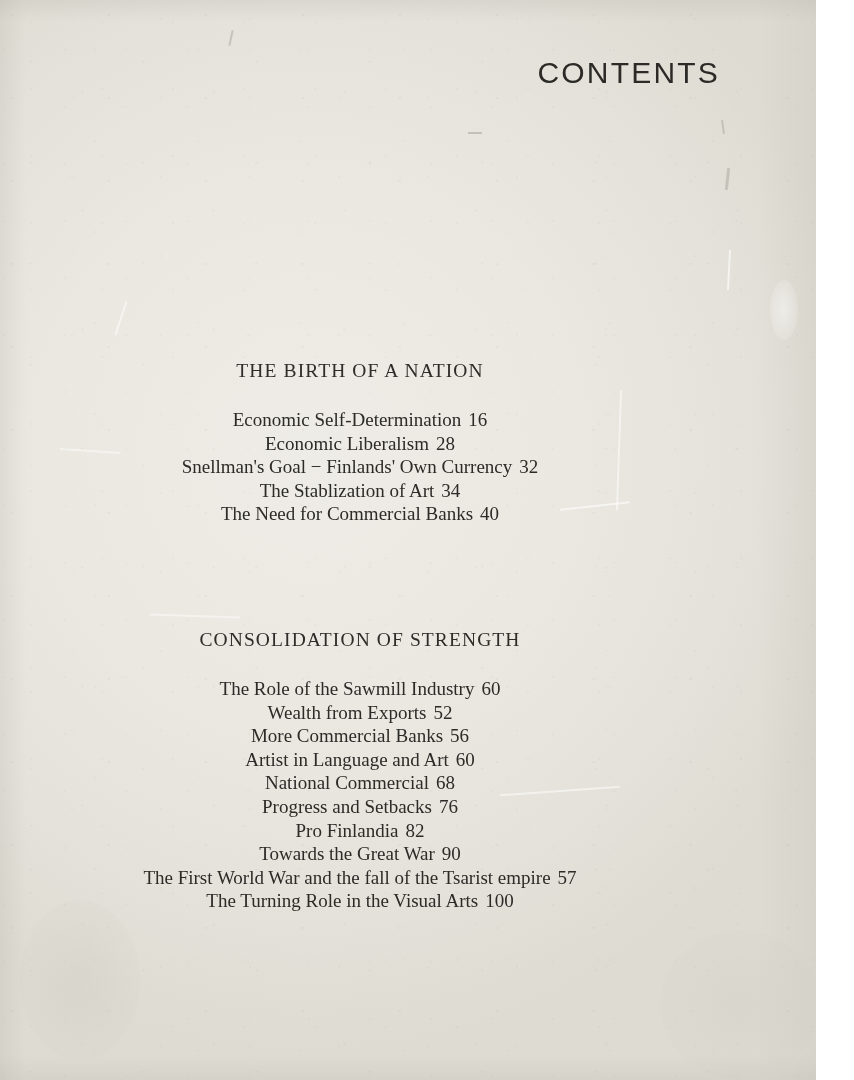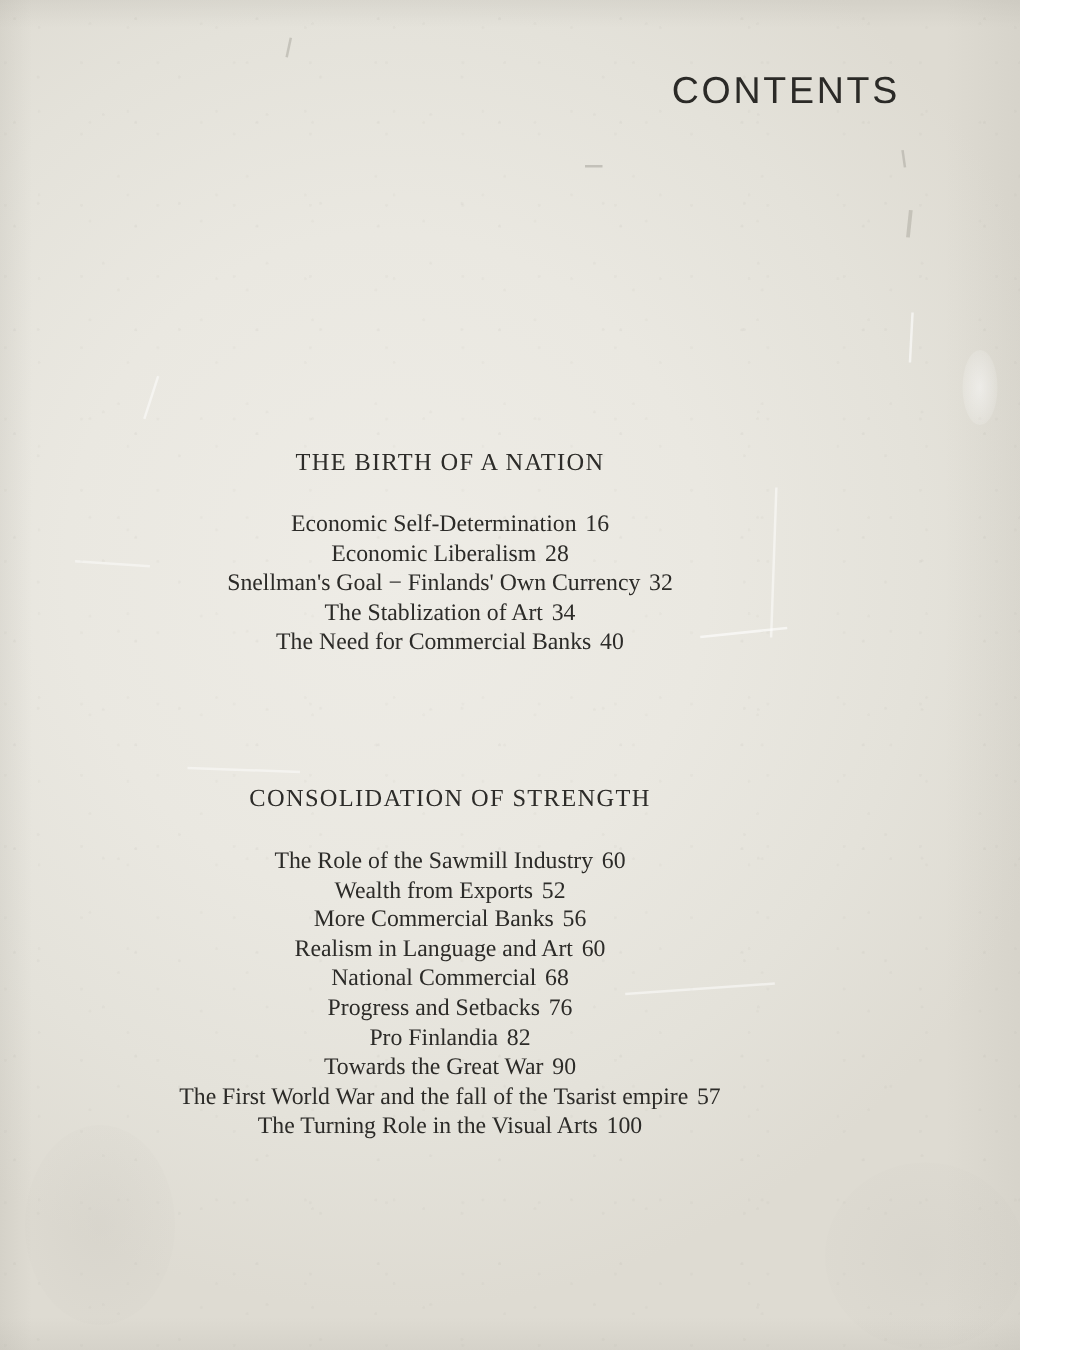--- a/index.html
+++ b/index.html
@@ -170,21 +170,21 @@
       <div class="entry">
         <span>The Role of the Sawmill Industry</span><span class="page-num">60</span>
       </div>
       <div class="entry">
         <span>Wealth from Exports</span><span class="page-num">52</span>
       </div>
       <div class="entry">
         <span>More Commercial Banks</span><span class="page-num">56</span>
       </div>
       <div class="entry">
-        <span>Realism in Language and Art</span><span class="page-num">60</span>
+        <span>Artist in Language and Art</span><span class="page-num">60</span>
       </div>
       <div class="entry">
         <span>National Commercial</span><span class="page-num">68</span>
       </div>
       <div class="entry">
         <span>Progress and Setbacks</span><span class="page-num">76</span>
       </div>
       <div class="entry">
         <span>Pro Finlandia</span><span class="page-num">82</span>
       </div>

